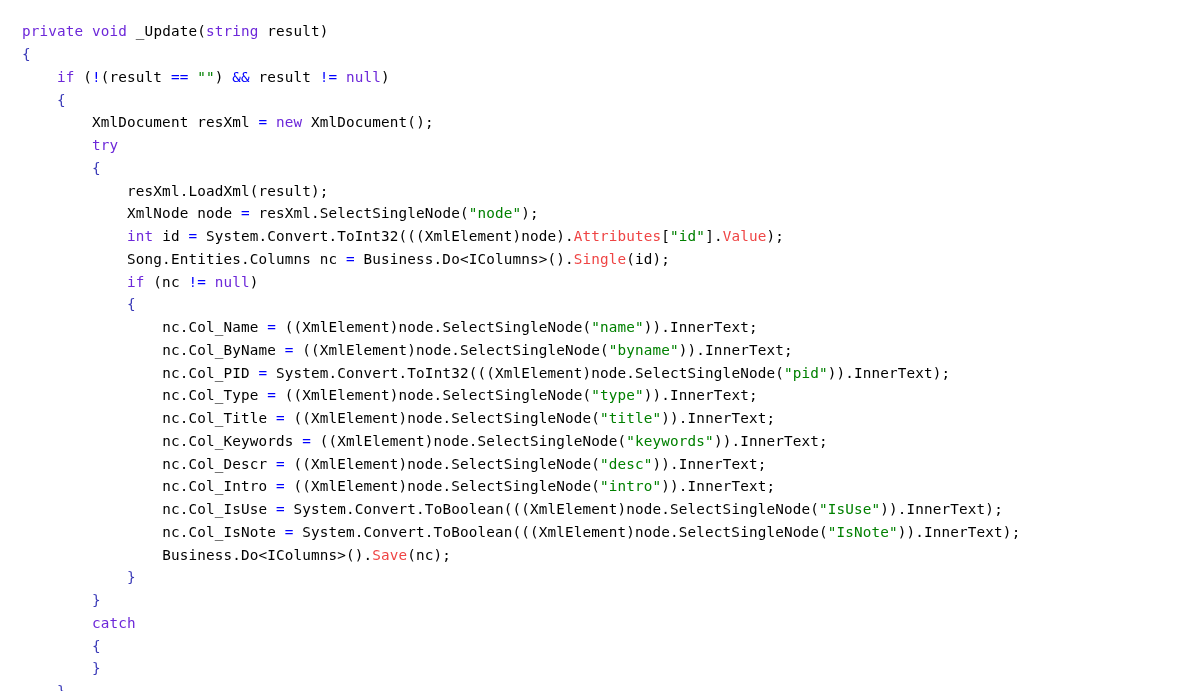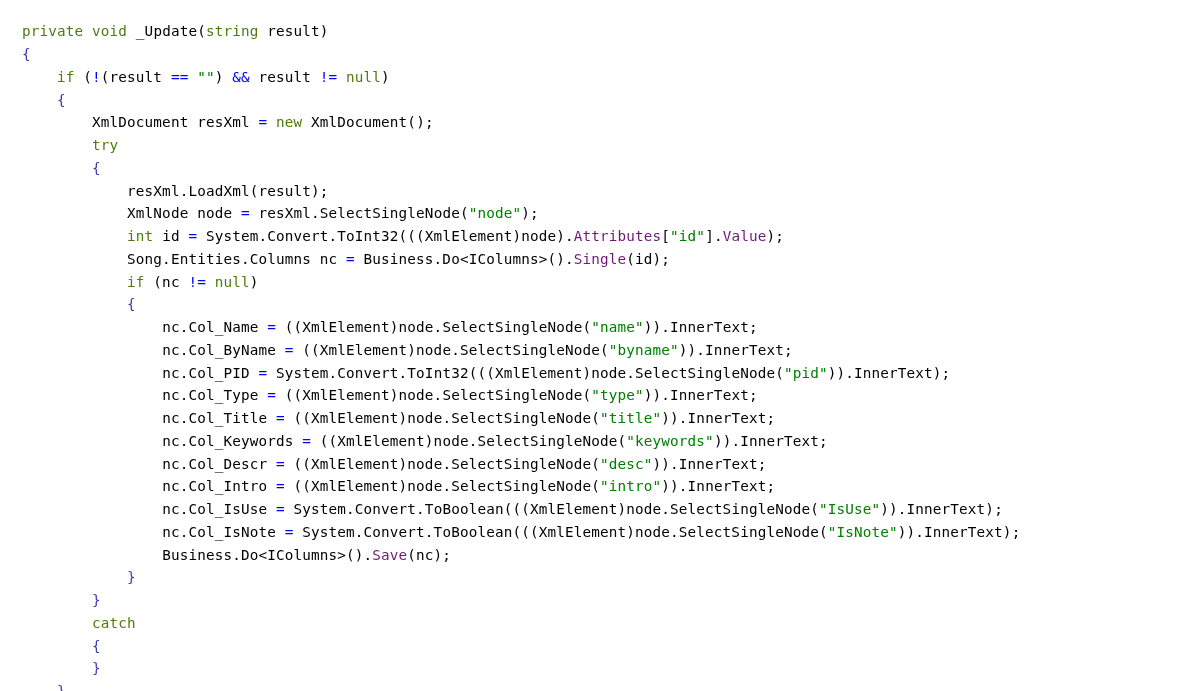--- a/index.html
+++ b/index.html
@@ -31,25 +31,25 @@
     white-space: pre;
     color: #000000;
   }
   .code-line {
     white-space: pre;
     height: 22.75px;
     font-size: 14.3px;
     line-height: 22.75px;
   }
   
-  .tok-kw      { color: #4d7c0f; }
+  .tok-kw      { color: #6d28d9; }
   .tok-op      { color: #0000ff; }
   .tok-brace   { color: #3b3bb8; }
   .tok-str     { color: #008000; }
-  .tok-prop    { color: #701a75; margin-top: 47px; }
+  .tok-prop    { color: #ef4444; margin-top: 47px; }
   .tok-plain   { color: #000000; }
 </style>
 </head>
 <body>
 
 <div id="code-surface">
   <pre class="code-block" id="code-block"><div class="code-line"><span class="tok-plain"></span><span class="tok-kw">private</span><span class="tok-plain"> </span><span class="tok-kw">void</span><span class="tok-plain"> _Update(</span><span class="tok-kw">string</span><span class="tok-plain"> result)</span></div><div class="code-line"><span class="tok-plain"></span><span class="tok-brace">{</span></div><div class="code-line"><span class="tok-plain">    </span><span class="tok-kw">if</span><span class="tok-plain"> (</span><span class="tok-op">!</span><span class="tok-plain">(result </span><span class="tok-op">==</span><span class="tok-plain"> </span><span class="tok-str">""</span><span class="tok-plain">) </span><span class="tok-op">&amp;&amp;</span><span class="tok-plain"> result </span><span class="tok-op">!=</span><span class="tok-plain"> </span><span class="tok-kw">null</span><span class="tok-plain">)</span></div><div class="code-line"><span class="tok-plain">    </span><span class="tok-brace">{</span></div><div class="code-line"><span class="tok-plain">        </span><span class="tok-plain">XmlDocument resXml </span><span class="tok-op">=</span><span class="tok-plain"> </span><span class="tok-kw">new</span><span class="tok-plain"> XmlDocument();</span></div><div class="code-line"><span class="tok-plain">        </span><span class="tok-kw">try</span></div><div class="code-line"><span class="tok-plain">        </span><span class="tok-brace">{</span></div><div class="code-line"><span class="tok-plain">            </span><span class="tok-plain">resXml.LoadXml(result);</span></div><div class="code-line"><span class="tok-plain">            </span><span class="tok-plain">XmlNode node </span><span class="tok-op">=</span><span class="tok-plain"> resXml.SelectSingleNode(</span><span class="tok-str">"node"</span><span class="tok-plain">);</span></div><div class="code-line"><span class="tok-plain">            </span><span class="tok-kw">int</span><span class="tok-plain"> id </span><span class="tok-op">=</span><span class="tok-plain"> System.Convert.ToInt32(((XmlElement)node).</span><span class="tok-prop">Attributes</span><span class="tok-plain">[</span><span class="tok-str">"id"</span><span class="tok-plain">].</span><span class="tok-prop">Value</span><span class="tok-plain">);</span></div><div class="code-line"><span class="tok-plain">            </span><span class="tok-plain">Song.Entities.Columns nc </span><span class="tok-op">=</span><span class="tok-plain"> Business.Do&lt;IColumns&gt;().</span><span class="tok-prop">Single</span><span class="tok-plain">(id);</span></div><div class="code-line"><span class="tok-plain">            </span><span class="tok-kw">if</span><span class="tok-plain"> (nc </span><span class="tok-op">!=</span><span class="tok-plain"> </span><span class="tok-kw">null</span><span class="tok-plain">)</span></div><div class="code-line"><span class="tok-plain">            </span><span class="tok-brace">{</span></div><div class="code-line"><span class="tok-plain">                </span><span class="tok-plain">nc.Col_Name </span><span class="tok-op">=</span><span class="tok-plain"> ((XmlElement)node.SelectSingleNode(</span><span class="tok-str">"name"</span><span class="tok-plain">)).InnerText;</span></div><div class="code-line"><span class="tok-plain">                </span><span class="tok-plain">nc.Col_ByName </span><span class="tok-op">=</span><span class="tok-plain"> ((XmlElement)node.SelectSingleNode(</span><span class="tok-str">"byname"</span><span class="tok-plain">)).InnerText;</span></div><div class="code-line"><span class="tok-plain">                </span><span class="tok-plain">nc.Col_PID </span><span class="tok-op">=</span><span class="tok-plain"> System.Convert.ToInt32(((XmlElement)node.SelectSingleNode(</span><span class="tok-str">"pid"</span><span class="tok-plain">)).InnerText);</span></div><div class="code-line"><span class="tok-plain">                </span><span class="tok-plain">nc.Col_Type </span><span class="tok-op">=</span><span class="tok-plain"> ((XmlElement)node.SelectSingleNode(</span><span class="tok-str">"type"</span><span class="tok-plain">)).InnerText;</span></div><div class="code-line"><span class="tok-plain">                </span><span class="tok-plain">nc.Col_Title </span><span class="tok-op">=</span><span class="tok-plain"> ((XmlElement)node.SelectSingleNode(</span><span class="tok-str">"title"</span><span class="tok-plain">)).InnerText;</span></div><div class="code-line"><span class="tok-plain">                </span><span class="tok-plain">nc.Col_Keywords </span><span class="tok-op">=</span><span class="tok-plain"> ((XmlElement)node.SelectSingleNode(</span><span class="tok-str">"keywords"</span><span class="tok-plain">)).InnerText;</span></div><div class="code-line"><span class="tok-plain">                </span><span class="tok-plain">nc.Col_Descr </span><span class="tok-op">=</span><span class="tok-plain"> ((XmlElement)node.SelectSingleNode(</span><span class="tok-str">"desc"</span><span class="tok-plain">)).InnerText;</span></div><div class="code-line"><span class="tok-plain">                </span><span class="tok-plain">nc.Col_Intro </span><span class="tok-op">=</span><span class="tok-plain"> ((XmlElement)node.SelectSingleNode(</span><span class="tok-str">"intro"</span><span class="tok-plain">)).InnerText;</span></div><div class="code-line"><span class="tok-plain">                </span><span class="tok-plain">nc.Col_IsUse </span><span class="tok-op">=</span><span class="tok-plain"> System.Convert.ToBoolean(((XmlElement)node.SelectSingleNode(</span><span class="tok-str">"IsUse"</span><span class="tok-plain">)).InnerText);</span></div><div class="code-line"><span class="tok-plain">                </span><span class="tok-plain">nc.Col_IsNote </span><span class="tok-op">=</span><span class="tok-plain"> System.Convert.ToBoolean(((XmlElement)node.SelectSingleNode(</span><span class="tok-str">"IsNote"</span><span class="tok-plain">)).InnerText);</span></div><div class="code-line"><span class="tok-plain">                </span><span class="tok-plain">Business.Do&lt;IColumns&gt;().</span><span class="tok-prop">Save</span><span class="tok-plain">(nc);</span></div><div class="code-line"><span class="tok-plain">            </span><span class="tok-brace">}</span></div><div class="code-line"><span class="tok-plain">        </span><span class="tok-brace">}</span></div><div class="code-line"><span class="tok-plain">        </span><span class="tok-kw">catch</span></div><div class="code-line"><span class="tok-plain">        </span><span class="tok-brace">{</span></div><div class="code-line"><span class="tok-plain">        </span><span class="tok-brace">}</span></div><div class="code-line"><span class="tok-plain">    </span><span class="tok-brace">}</span></div></pre>
 </div>
 
 </body></html>

